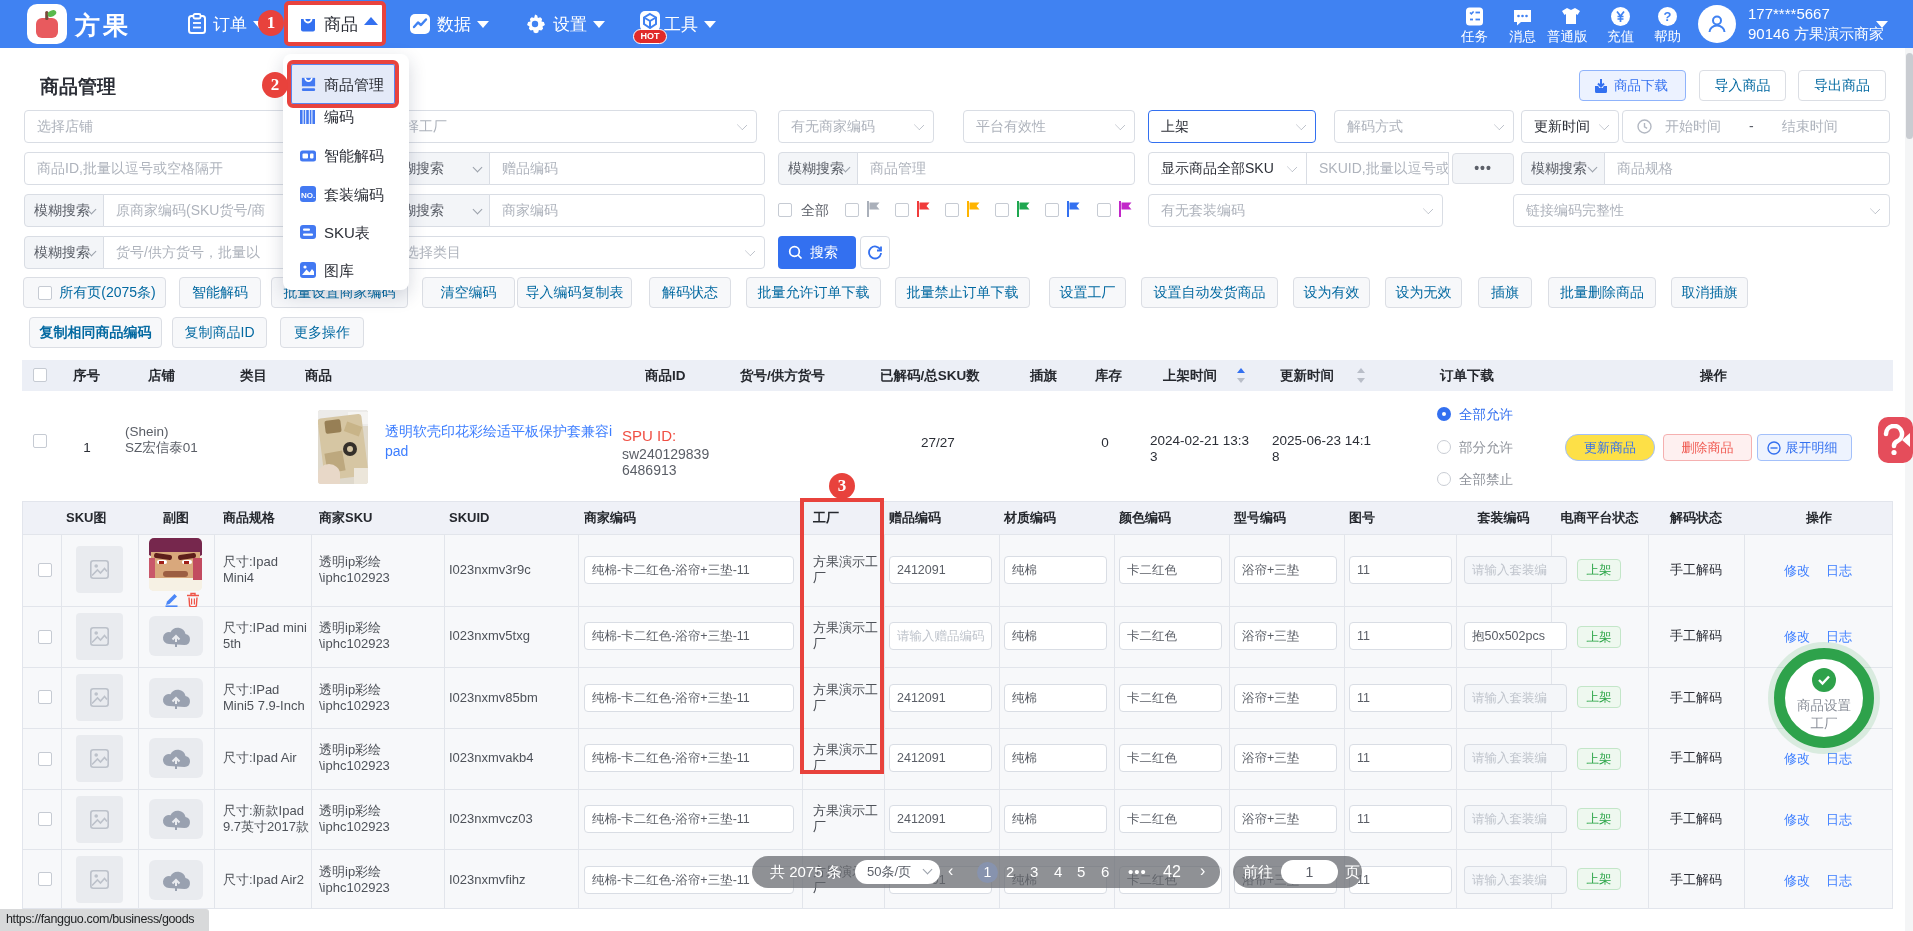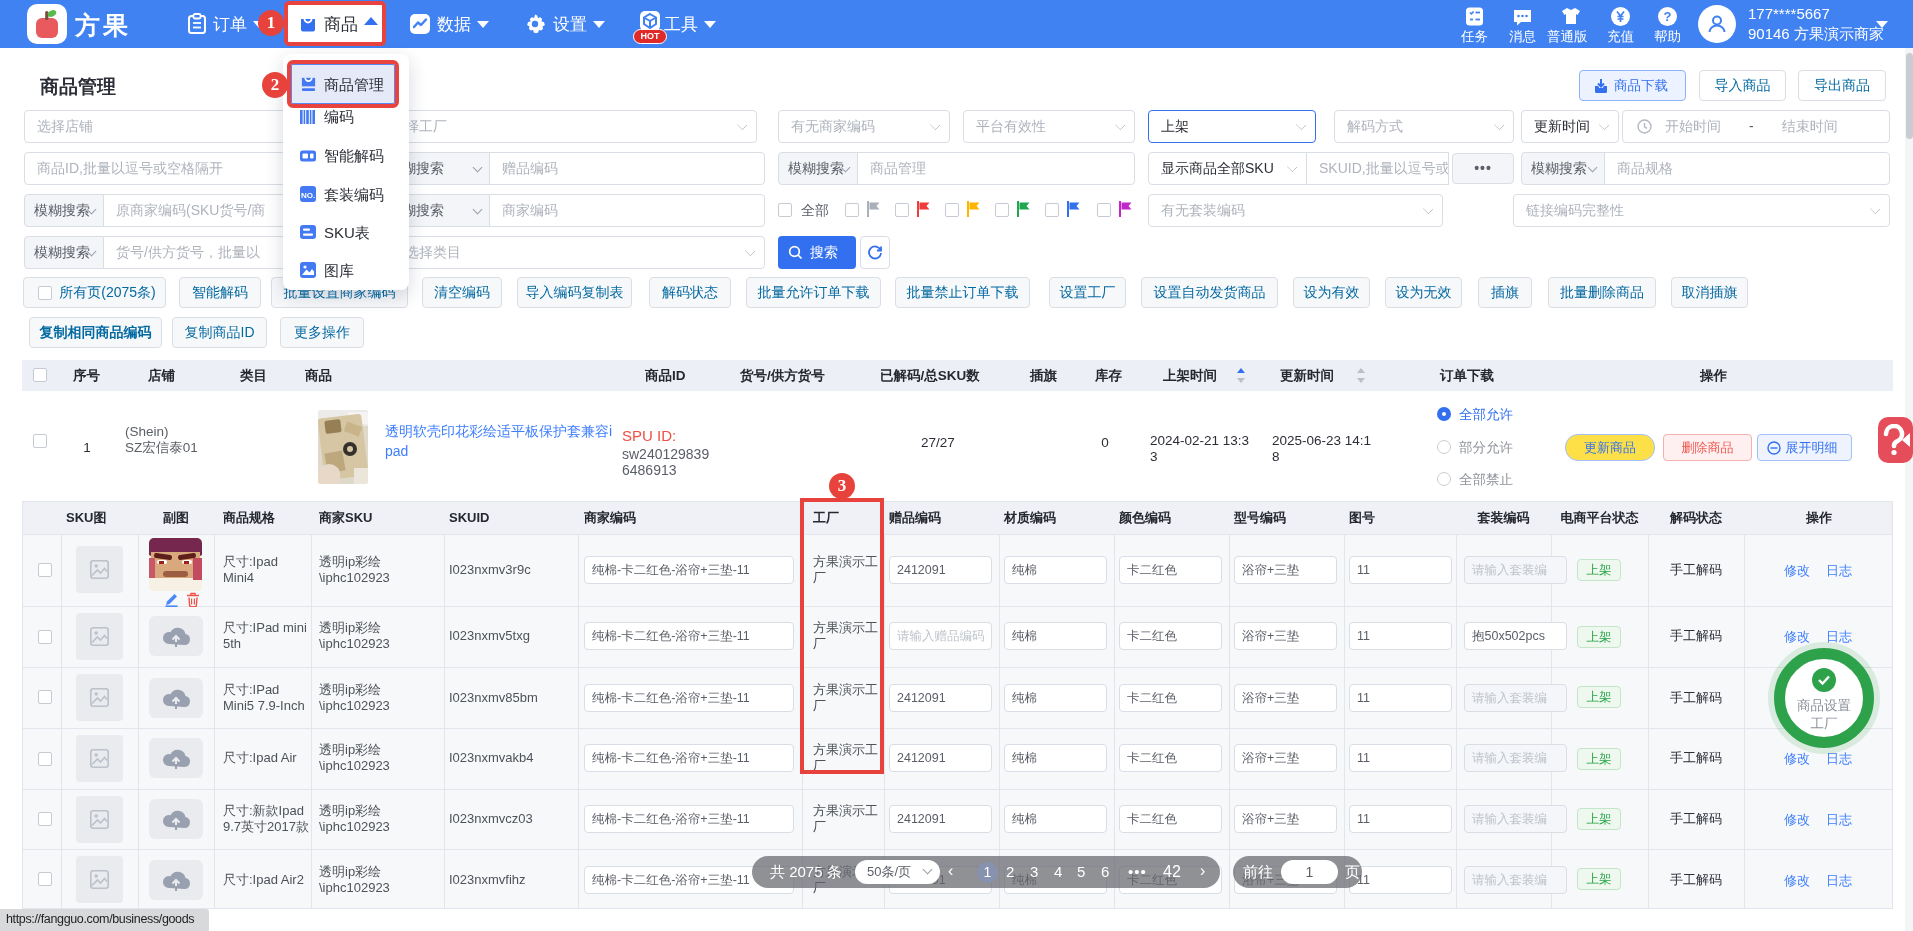--- a/index.html
+++ b/index.html
@@ -146,21 +146,21 @@
         <path d="M8 1 v7 M5 5.5 L8 8.5 L11 5.5" stroke="#3370f0" stroke-width="2" fill="none"></path>
         <path d="M2 8 h3.2 l1 2 h3.6 l1-2 H14 v5.5 a1.5 1.5 0 0 1 -1.5 1.5 h-9 A1.5 1.5 0 0 1 2 13.5 z" fill="#3370f0"></path>
       </svg>
     <span style="margin-left:34px;">商品下载</span>
   </div>
   <div class="abtn" style="left:1699px;top:70px;width:87px;background:#fff;">导入商品</div>
   <div class="abtn" style="left:1798px;top:70px;width:88px;background:#fff;">导出商品</div>
 
   <div class="inp" style="left:24px;top:110px;width:346px;">选择店铺</div>
   <div class="inp sel" style="left:378px;top:110px;width:379px;">选择工厂<div class="chev"></div></div>
-  <div class="inp sel" style="left:778px;top:110px;width:172px;">有无商家编码<div class="chev"></div></div>
+  <div class="inp sel" style="left:778px;top:110px;width:156px;">有无商家编码<div class="chev"></div></div>
   <div class="inp sel" style="left:963px;top:110px;width:172px;">平台有效性<div class="chev"></div></div>
   <div class="inp sel" style="left:1148px;top:110px;width:168px;border-color:#3370f0;color:#2b2e36;">上架<div class="chev"></div></div>
   <div class="inp sel" style="left:1334px;top:110px;width:180px;">解码方式<div class="chev"></div></div>
   <div class="inp sel" style="left:1521px;top:110px;width:98px;color:#2b2e36;">更新时间<div class="chev"></div></div>
   <div class="inp" style="left:1622px;top:110px;width:268px;padding-left:0;">
     <svg style="position:absolute;left:14px;top:8px" width="15" height="15" viewBox="0 0 15 15">
         <circle cx="7.5" cy="7.5" r="6.5" fill="none" stroke="#b3b8c2" stroke-width="1.4"></circle>
         <path d="M7.5 4 v3.8 l2.6 1.5" fill="none" stroke="#b3b8c2" stroke-width="1.4"></path>
       </svg>
     <span style="margin-left:42px;">开始时间</span><span style="margin-left:28px;color:#5c6069;">-</span><span style="margin-left:28px;">结束时间</span>
@@ -235,21 +235,21 @@
       </svg>
   </div>
 </div>
 <div id="actions">
   <div class="abtn" style="left:23px;top:277px;width:143px;">
     <span class="cb" style="left:14px;top:8px;position:absolute;"></span>
     <span style="margin-left:26px;">所有页(2075条)</span>
   </div>
   <div class="abtn" style="left:179px;top:277px;width:82px;">智能解码</div>
   <div class="abtn" style="left:271px;top:277px;width:137px;">批量设置商家编码</div>
-  <div class="abtn" style="left:422px;top:277px;width:80px;">清空编码</div>
+  <div class="abtn" style="left:422px;top:277px;width:93px;">清空编码</div>
   <div class="abtn" style="left:517px;top:277px;width:115px;">导入编码复制表</div>
   <div class="abtn" style="left:649px;top:277px;width:82px;">解码状态</div>
   <div class="abtn" style="left:746px;top:277px;width:135px;">批量允许订单下载</div>
   <div class="abtn" style="left:895px;top:277px;width:135px;">批量禁止订单下载</div>
   <div class="abtn" style="left:1049px;top:277px;width:77px;">设置工厂</div>
   <div class="abtn" style="left:1141px;top:277px;width:137px;">设置自动发货商品</div>
   <div class="abtn" style="left:1293px;top:277px;width:77px;">设为有效</div>
   <div class="abtn" style="left:1385px;top:277px;width:77px;">设为无效</div>
   <div class="abtn" style="left:1478px;top:277px;width:54px;">插旗</div>
   <div class="abtn" style="left:1548px;top:277px;width:108px;">批量删除商品</div>

